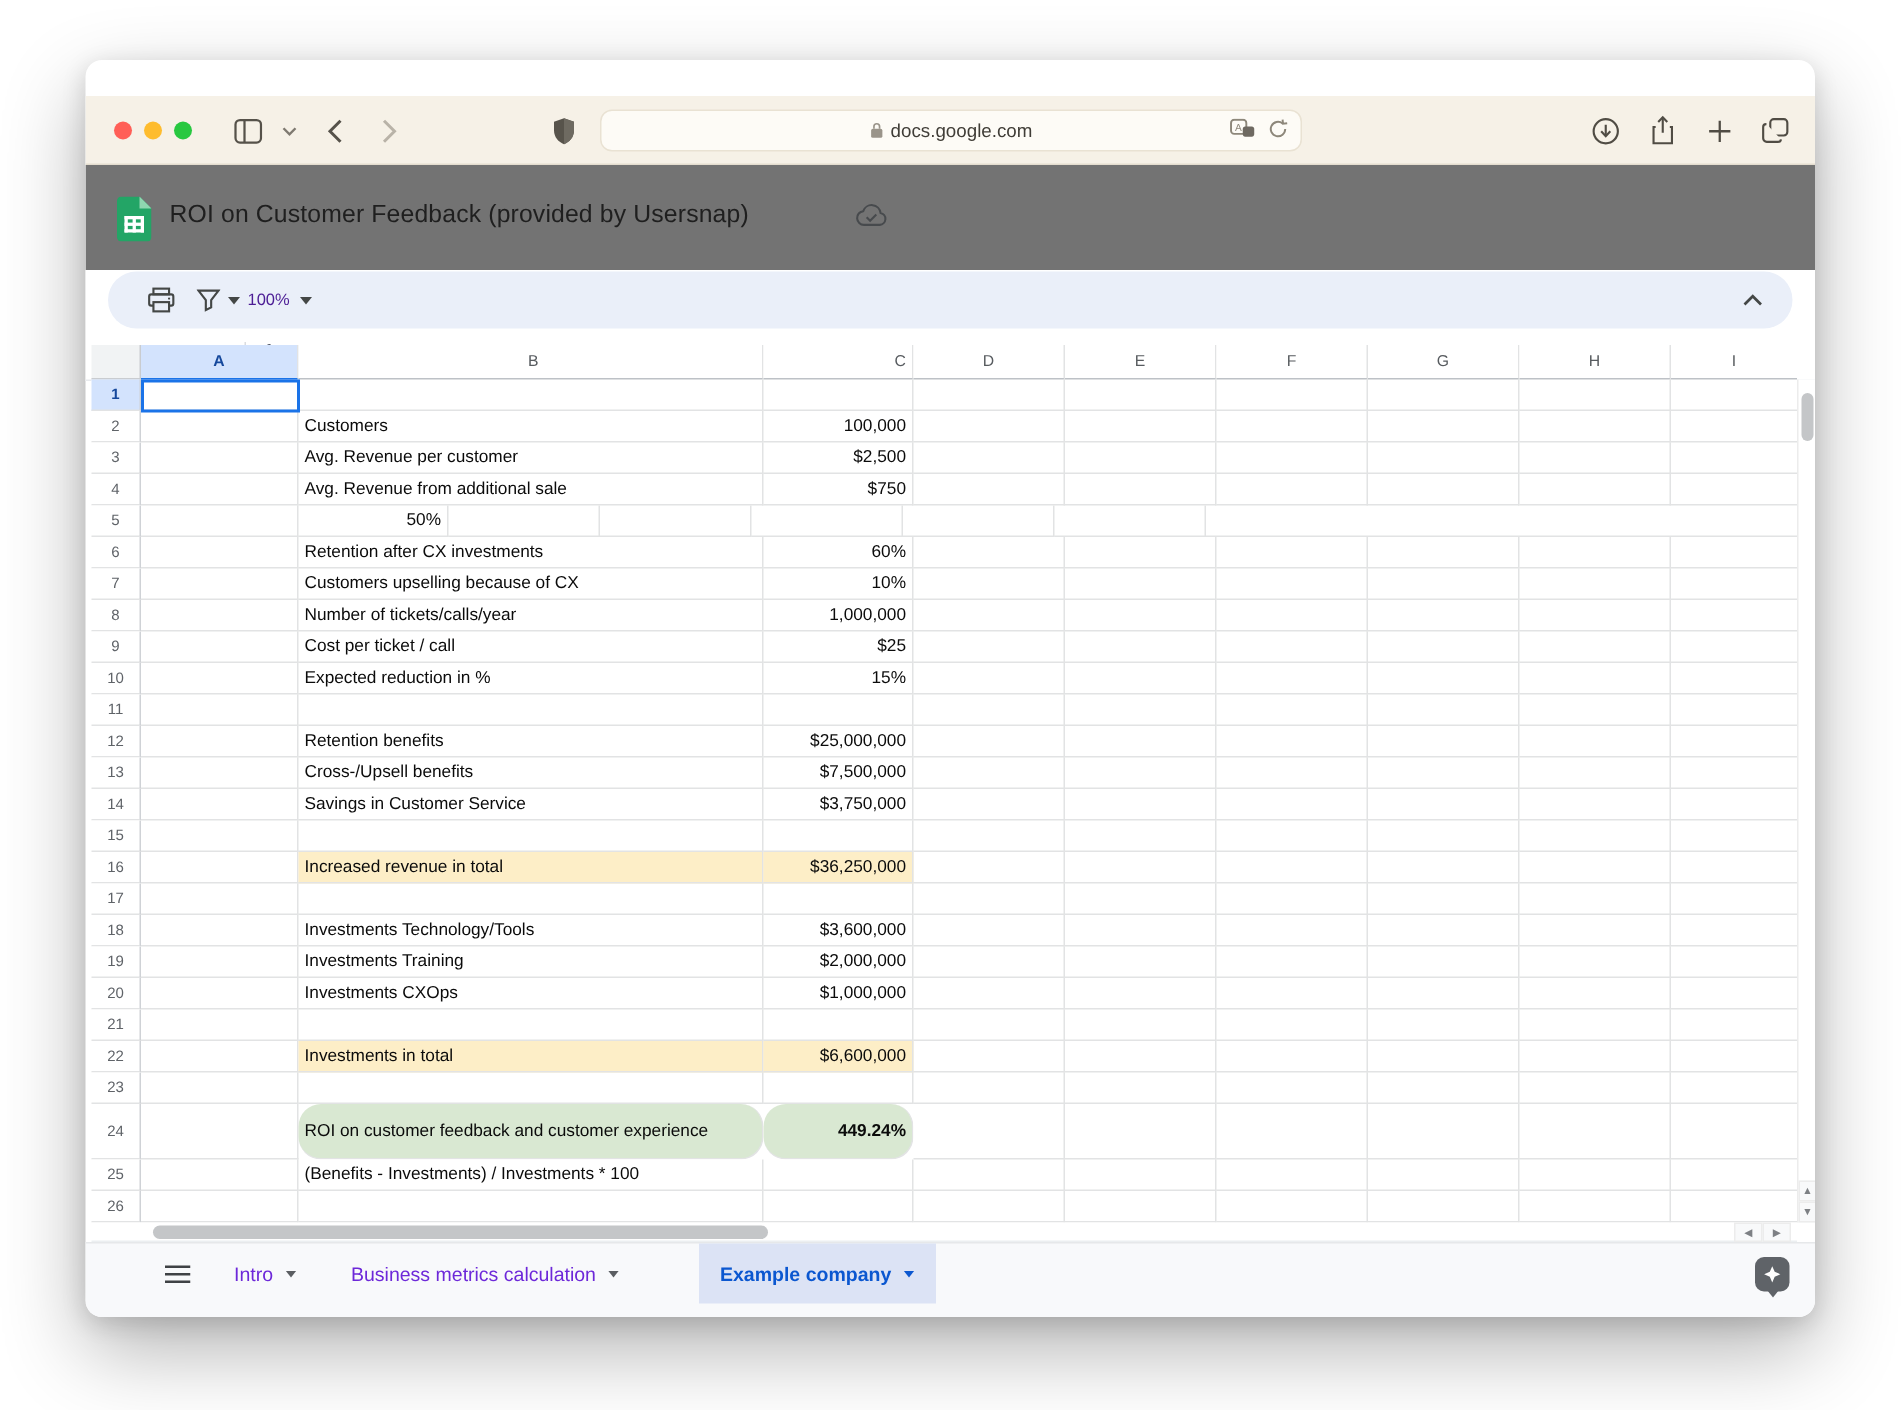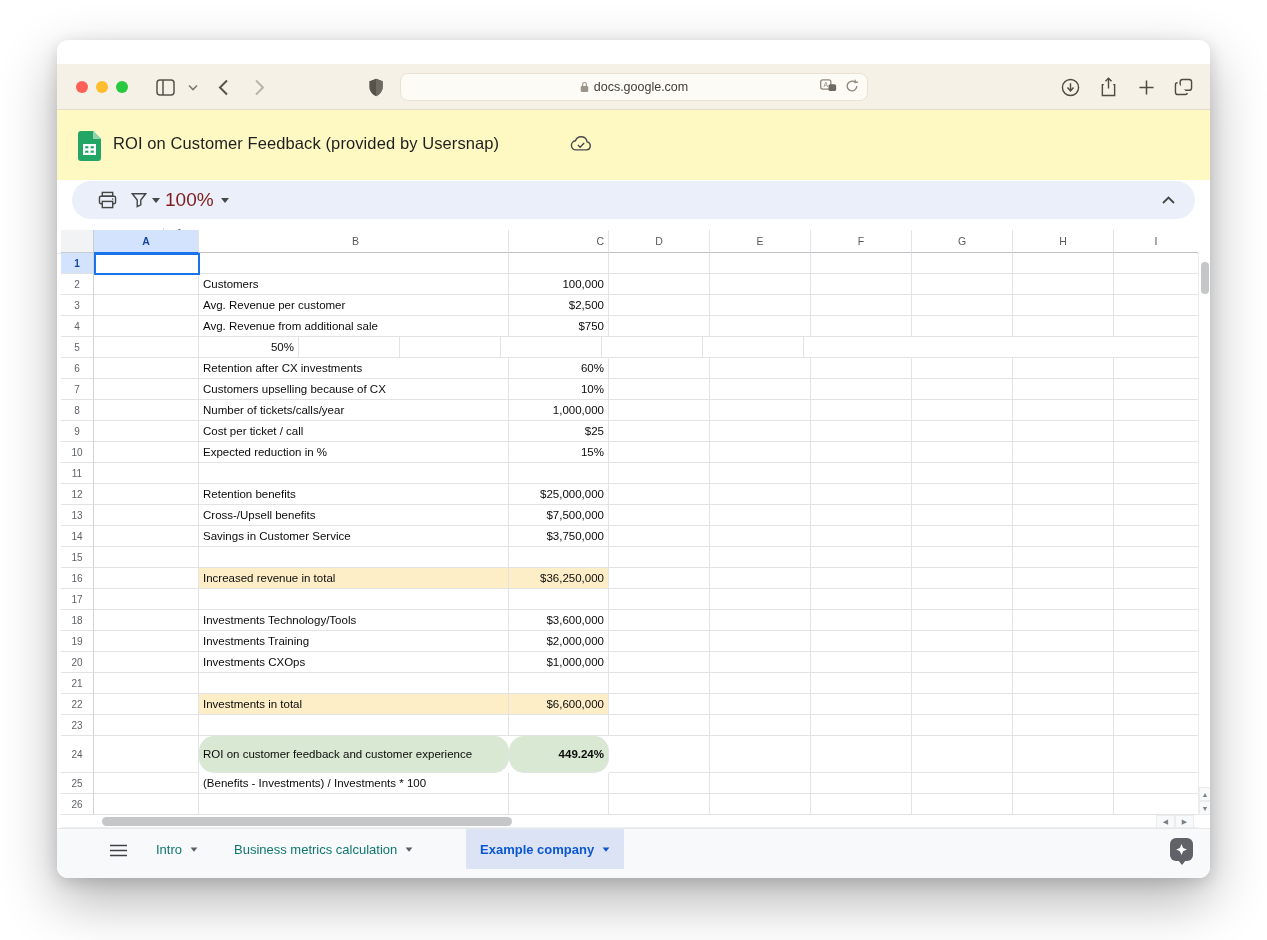--- a/index.html
+++ b/index.html
@@ -12,31 +12,31 @@
   .lights { position:absolute; left:19px; top:17px; display:flex; gap:8px; }
   .light { width:12px; height:12px; border-radius:50%; }
   .cicon { position:absolute; top:11px; width:24px; height:24px; display:flex; align-items:center; justify-content:center; color:#56524a; }
   .cicon svg { display:block; }
   .urlbar { position:absolute; left:343px; top:9px; width:468px; height:28px; background:#fdfbf6; border:1px solid #e9e2d3;
             border-radius:8px; display:flex; align-items:center; justify-content:center; font-size:12.5px; color:#403d37; }
   .urlbar .lockwrap { display:flex; align-items:center; gap:5px; }
   .url-right { position:absolute; right:8px; top:5px; display:flex; gap:8px; align-items:center; color:#8d8density77e; color:#8d877a; }
 
   
-  .dochead { position:relative; height:70px; background:#fef9c3; }
+  .dochead { position:relative; height:70px; background:#737373; }
   .sheets-logo { position:absolute; left:21px; top:21px; }
   .doc-title { position:absolute; left:56px; top:24px; font-size:16.5px; color:#1f1f1f; letter-spacing:.1px; }
   .cloud { position:absolute; left:513px; top:25px; color:#474a4d; }
 
   
   .toolbar-row { position:relative; height:42px; background:#fff; }
   .toolbar { position:absolute; left:15px; top:1px; width:1123px; height:38px; background:#eaeff9; border-radius:19px; }
   .tb-item { position:absolute; top:7px; height:24px; display:flex; align-items:center; color:#444746; }
   .caret { width:0; height:0; border-left:4px solid transparent; border-right:4px solid transparent; border-top:5px solid #444746; display:inline-block; }
-  .zoom-label { font-size:19px; color:#7f1d1d; }
+  .zoom-label { font-size:11px; color:#4c1d95; }
 
   
   .fbar { position:relative; height:32px; background:#fff; border-bottom:1px solid #e8eaed; }
   .namebox { position:absolute; left:14px; top:7px; font-size:12.5px; color:#737373;text-decoration:underline; }
   .fbar .caret { position:absolute; left:89px; top:13px; }
   .fdivider { position:absolute; left:106px; top:6px; width:1px; height:20px; background:#dadce0; }
   .fx { position:absolute; left:118px; top:6px; font-family:"Liberation Serif", serif; font-style:italic; font-size:14px; color:#0f172a; }
 
   
   .grid { position:absolute; left:4px; top:190px; width:1137px; background:#fff; }
@@ -65,21 +65,21 @@
   .vthumb { position:absolute; left:2px; top:9px; width:8px; height:32px; border-radius:4px; background:#c4c6c8; }
   .varrow { position:absolute; left:0; width:12px; height:14px; display:flex; align-items:center; justify-content:center; color:#7d8084; font-size:7px; background:#f8f9fa; border:1px solid #ececec; }
   .hscrollrow { position:absolute; left:4px; top:775px; width:1137px; height:13px; background:#fff; border-bottom:1px solid #eceff1; }
   .hthumb { position:absolute; left:41px; top:2px; width:410px; height:9px; border-radius:5px; background:#c4c6c8; }
   .harrows { position:absolute; right:4px; top:0; display:flex; }
   .harrow { width:19px; height:13px; display:flex; align-items:center; justify-content:center; color:#7d8084; font-size:7px; background:#f8f9fa; border:1px solid #ececec; }
 
   
   .sheetbar { position:absolute; left:0; bottom:0; width:100%; height:50px; background:#f8f9fb; border-top:1px solid #e6e8ea; }
   .hamburger { position:absolute; left:53px; top:14px; color:#3f4245; }
-  .tab { position:absolute; top:0; height:40px; display:flex; align-items:center; gap:8px; font-size:13px; color:#0f766e; padding:0 14px; }
+  .tab { position:absolute; top:0; height:40px; display:flex; align-items:center; gap:8px; font-size:13px; color:#6d28d9; padding:0 14px; }
   .tab .caret { border-top-color:#5b5e62; transform:scale(.85); }
   .tab.active { background:#dce3f5; color:#0b57d0; font-weight:bold; }
   .tab.active .caret { border-top-color:#0b57d0; }
   .explore { position:absolute; right:17px; top:9px; width:23px; height:23px; background:#5f6368; border-radius:6px;
              display:flex; align-items:center; justify-content:center; }
   .explore::after { content:""; position:absolute; bottom:-4px; left:8px; border-left:4px solid transparent;
              border-right:4px solid transparent; border-top:5px solid #5f6368; }
 </style>
 </head>
 <body>

